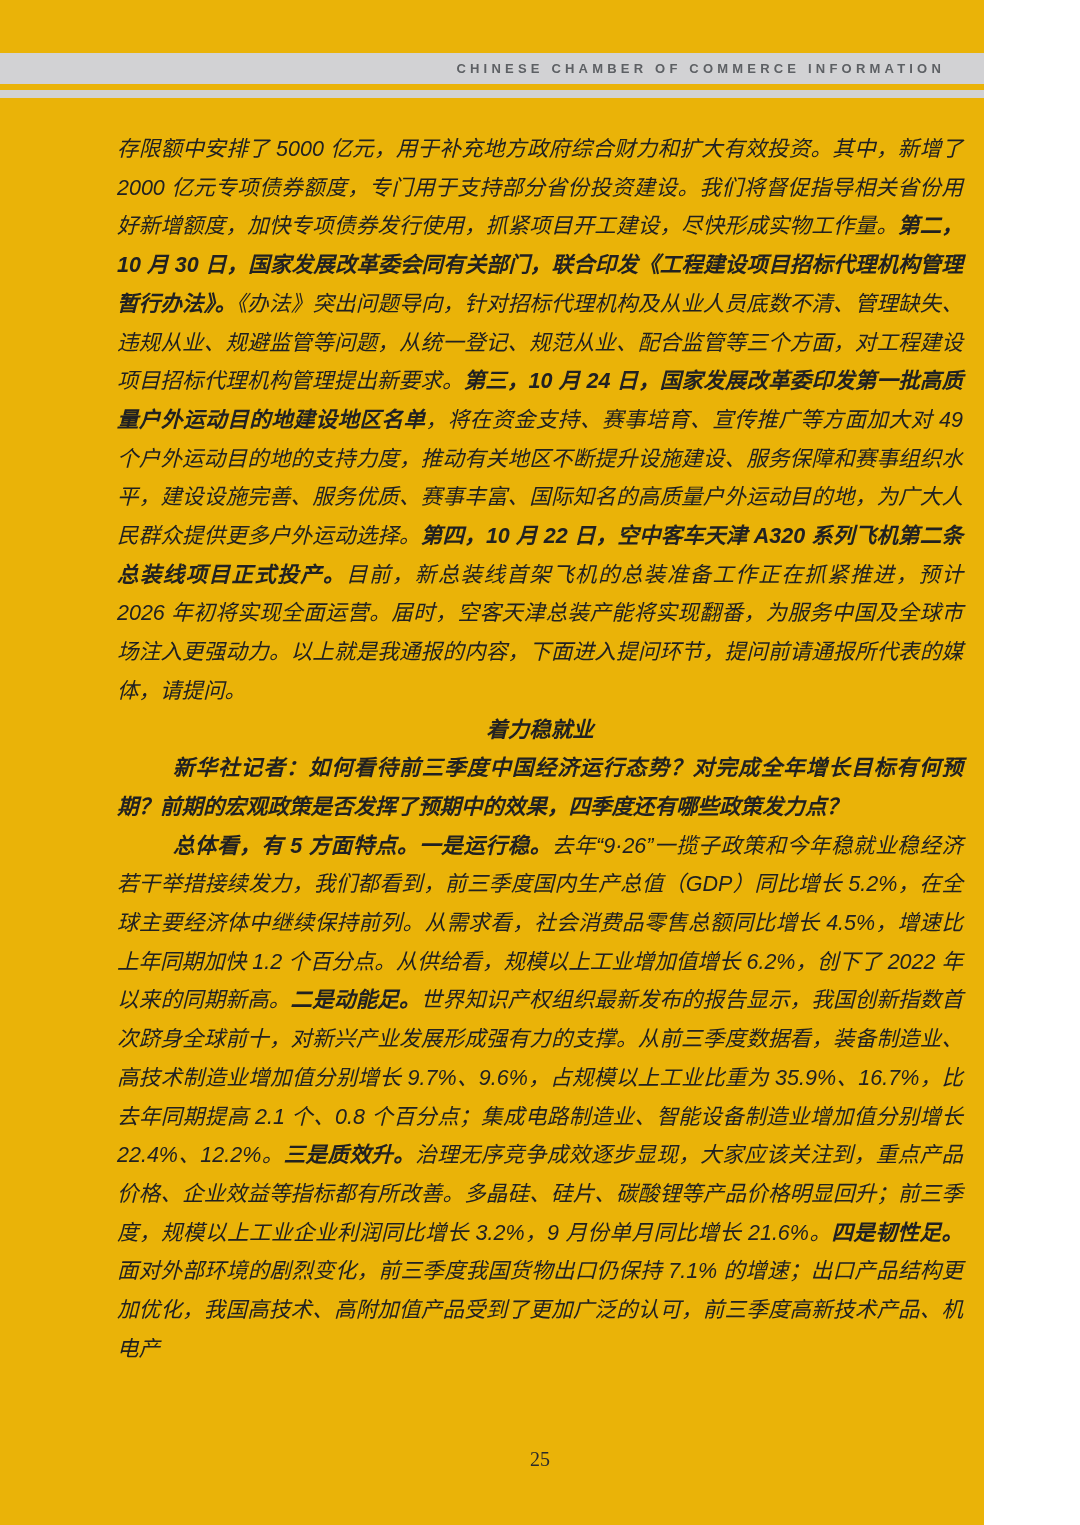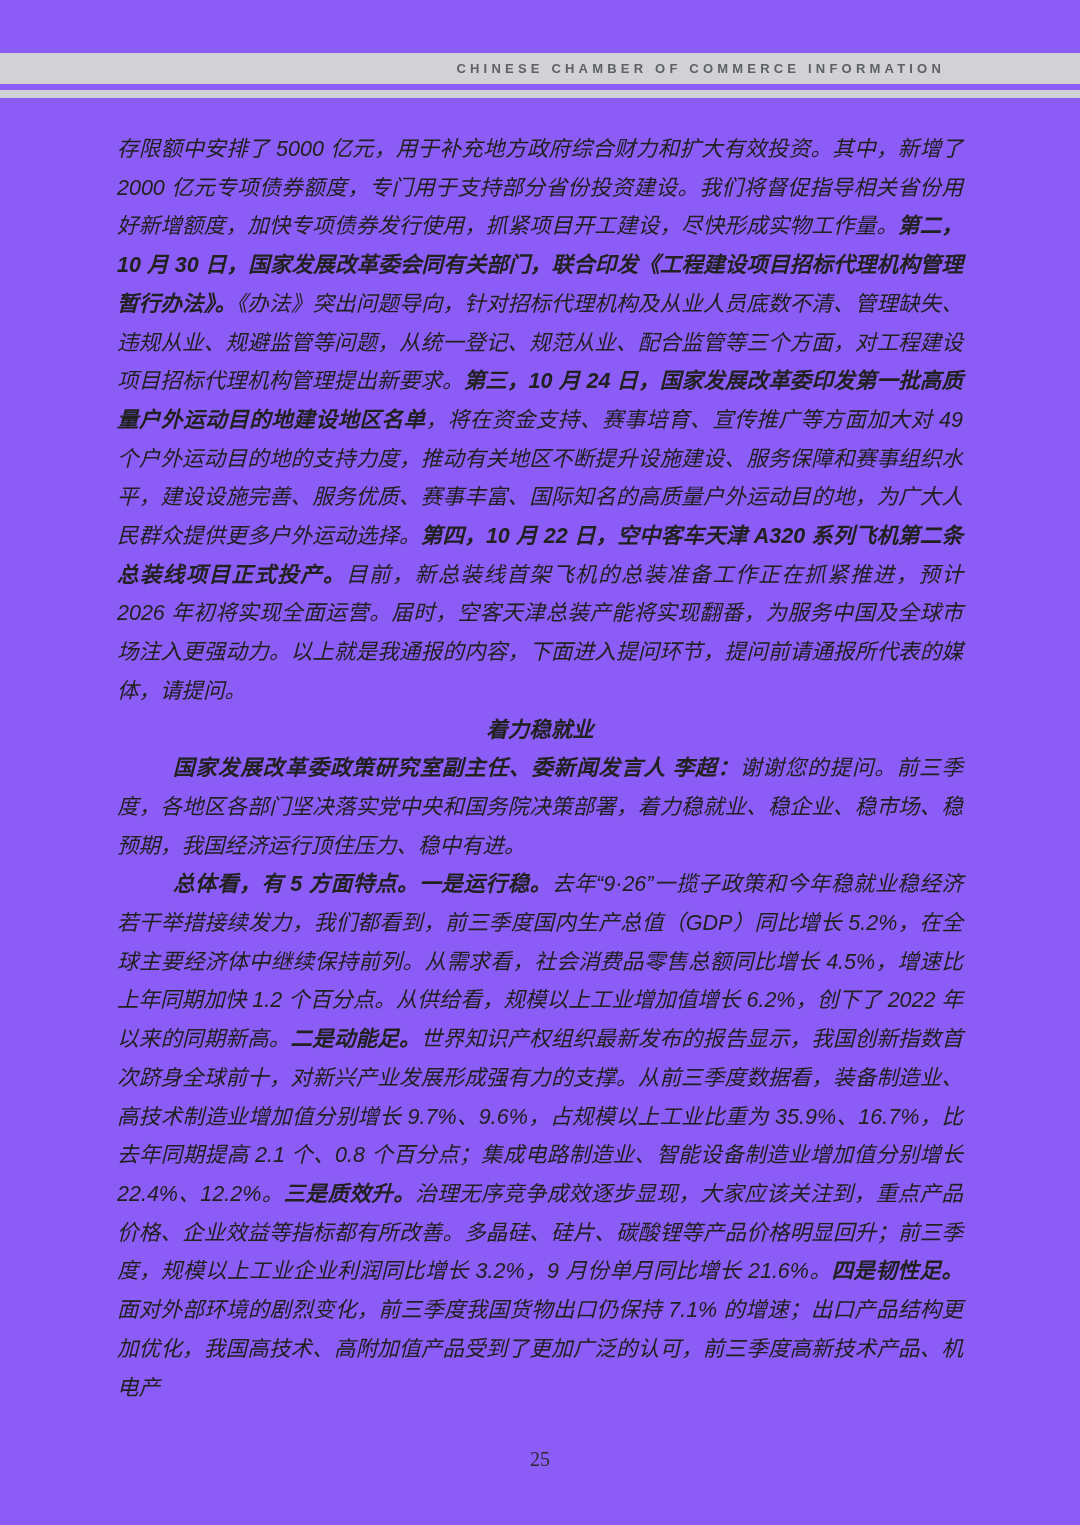--- a/index.html
+++ b/index.html
@@ -2,23 +2,23 @@
 <html lang="zh-CN"><head>
 <meta charset="utf-8">
 <style>
   html, body {
     margin: 0;
     padding: 0;
     background: #ffffff;
   }
   .page {
     position: relative;
-    width: 1080px;
+    width: 984px;
     height: 1525px;
-    background: #8b5cf6;
+    background: #eab308;
     overflow: hidden;
     font-family: "Liberation Sans", "DejaVu Sans", sans-serif;
   }
   
   .band {
     position: absolute;
     top: 53px;
     left: 0;
     width: 1080px;
     height: 31px;
@@ -82,21 +82,21 @@
   <header>
     <div class="band">
       <span class="band-text">CHINESE CHAMBER OF COMMERCE INFORMATION</span>
     </div>
     <div class="band-stripe"></div>
   </header>
 
   <main class="body-text" id="doc-body">
       <p class="para"><span class="run">存限额中安排了 5000 亿元，用于补充地方政府综合财力和扩大有效投资。其中，新增了 2000 亿元专项债券额度，专门用于支持部分省份投资建设。我们将督促指导相关省份用好新增额度，加快专项债券发行使用，抓紧项目开工建设，尽快形成实物工作量。</span><span class="run bold">第二，10 月 30 日，国家发展改革委会同有关部门，联合印发《工程建设项目招标代理机构管理暂行办法》。</span><span class="run">《办法》突出问题导向，针对招标代理机构及从业人员底数不清、管理缺失、违规从业、规避监管等问题，从统一登记、规范从业、配合监管等三个方面，对工程建设项目招标代理机构管理提出新要求。</span><span class="run bold">第三，10 月 24 日，国家发展改革委印发第一批高质量户外运动目的地建设地区名单</span><span class="run">，将在资金支持、赛事培育、宣传推广等方面加大对 49 个户外运动目的地的支持力度，推动有关地区不断提升设施建设、服务保障和赛事组织水平，建设设施完善、服务优质、赛事丰富、国际知名的高质量户外运动目的地，为广大人民群众提供更多户外运动选择。</span><span class="run bold">第四，10 月 22 日，空中客车天津 A320 系列飞机第二条总装线项目正式投产。</span><span class="run">目前，新总装线首架飞机的总装准备工作正在抓紧推进，预计 2026 年初将实现全面运营。届时，空客天津总装产能将实现翻番，为服务中国及全球市场注入更强动力。以上就是我通报的内容，下面进入提问环节，提问前请通报所代表的媒体，请提问。</span></p>
       <p class="para heading"><span class="run bold">着力稳就业</span></p>
-      <p class="para indent"><span class="run bold">国家发展改革委政策研究室副主任、委新闻发言人 李超：</span><span class="run">谢谢您的提问。前三季度，各地区各部门坚决落实党中央和国务院决策部署，着力稳就业、稳企业、稳市场、稳预期，我国经济运行顶住压力、稳中有进。</span></p>
+      <p class="para indent"><span class="run bold">新华社记者：如何看待前三季度中国经济运行态势？对完成全年增长目标有何预期？前期的宏观政策是否发挥了预期中的效果，四季度还有哪些政策发力点？</span></p>
       <p class="para indent"><span class="run bold">总体看，有 5 方面特点。一是运行稳。</span><span class="run">去年“9·26”一揽子政策和今年稳就业稳经济若干举措接续发力，我们都看到，前三季度国内生产总值（GDP）同比增长 5.2%，在全球主要经济体中继续保持前列。从需求看，社会消费品零售总额同比增长 4.5%，增速比上年同期加快 1.2 个百分点。从供给看，规模以上工业增加值增长 6.2%，创下了 2022 年以来的同期新高。</span><span class="run bold">二是动能足。</span><span class="run">世界知识产权组织最新发布的报告显示，我国创新指数首次跻身全球前十，对新兴产业发展形成强有力的支撑。从前三季度数据看，装备制造业、高技术制造业增加值分别增长 9.7%、9.6%，占规模以上工业比重为 35.9%、16.7%，比去年同期提高 2.1 个、0.8 个百分点；集成电路制造业、智能设备制造业增加值分别增长 22.4%、12.2%。</span><span class="run bold">三是质效升。</span><span class="run">治理无序竞争成效逐步显现，大家应该关注到，重点产品价格、企业效益等指标都有所改善。多晶硅、硅片、碳酸锂等产品价格明显回升；前三季度，规模以上工业企业利润同比增长 3.2%，9 月份单月同比增长 21.6%。</span><span class="run bold">四是韧性足。</span><span class="run">面对外部环境的剧烈变化，前三季度我国货物出口仍保持 7.1% 的增速；出口产品结构更加优化，我国高技术、高附加值产品受到了更加广泛的认可，前三季度高新技术产品、机电产</span></p>
     </main>
 
   <footer class="page-footer">
     <span class="page-number">25</span>
   </footer>
 
 </div>
 
 </body></html>

